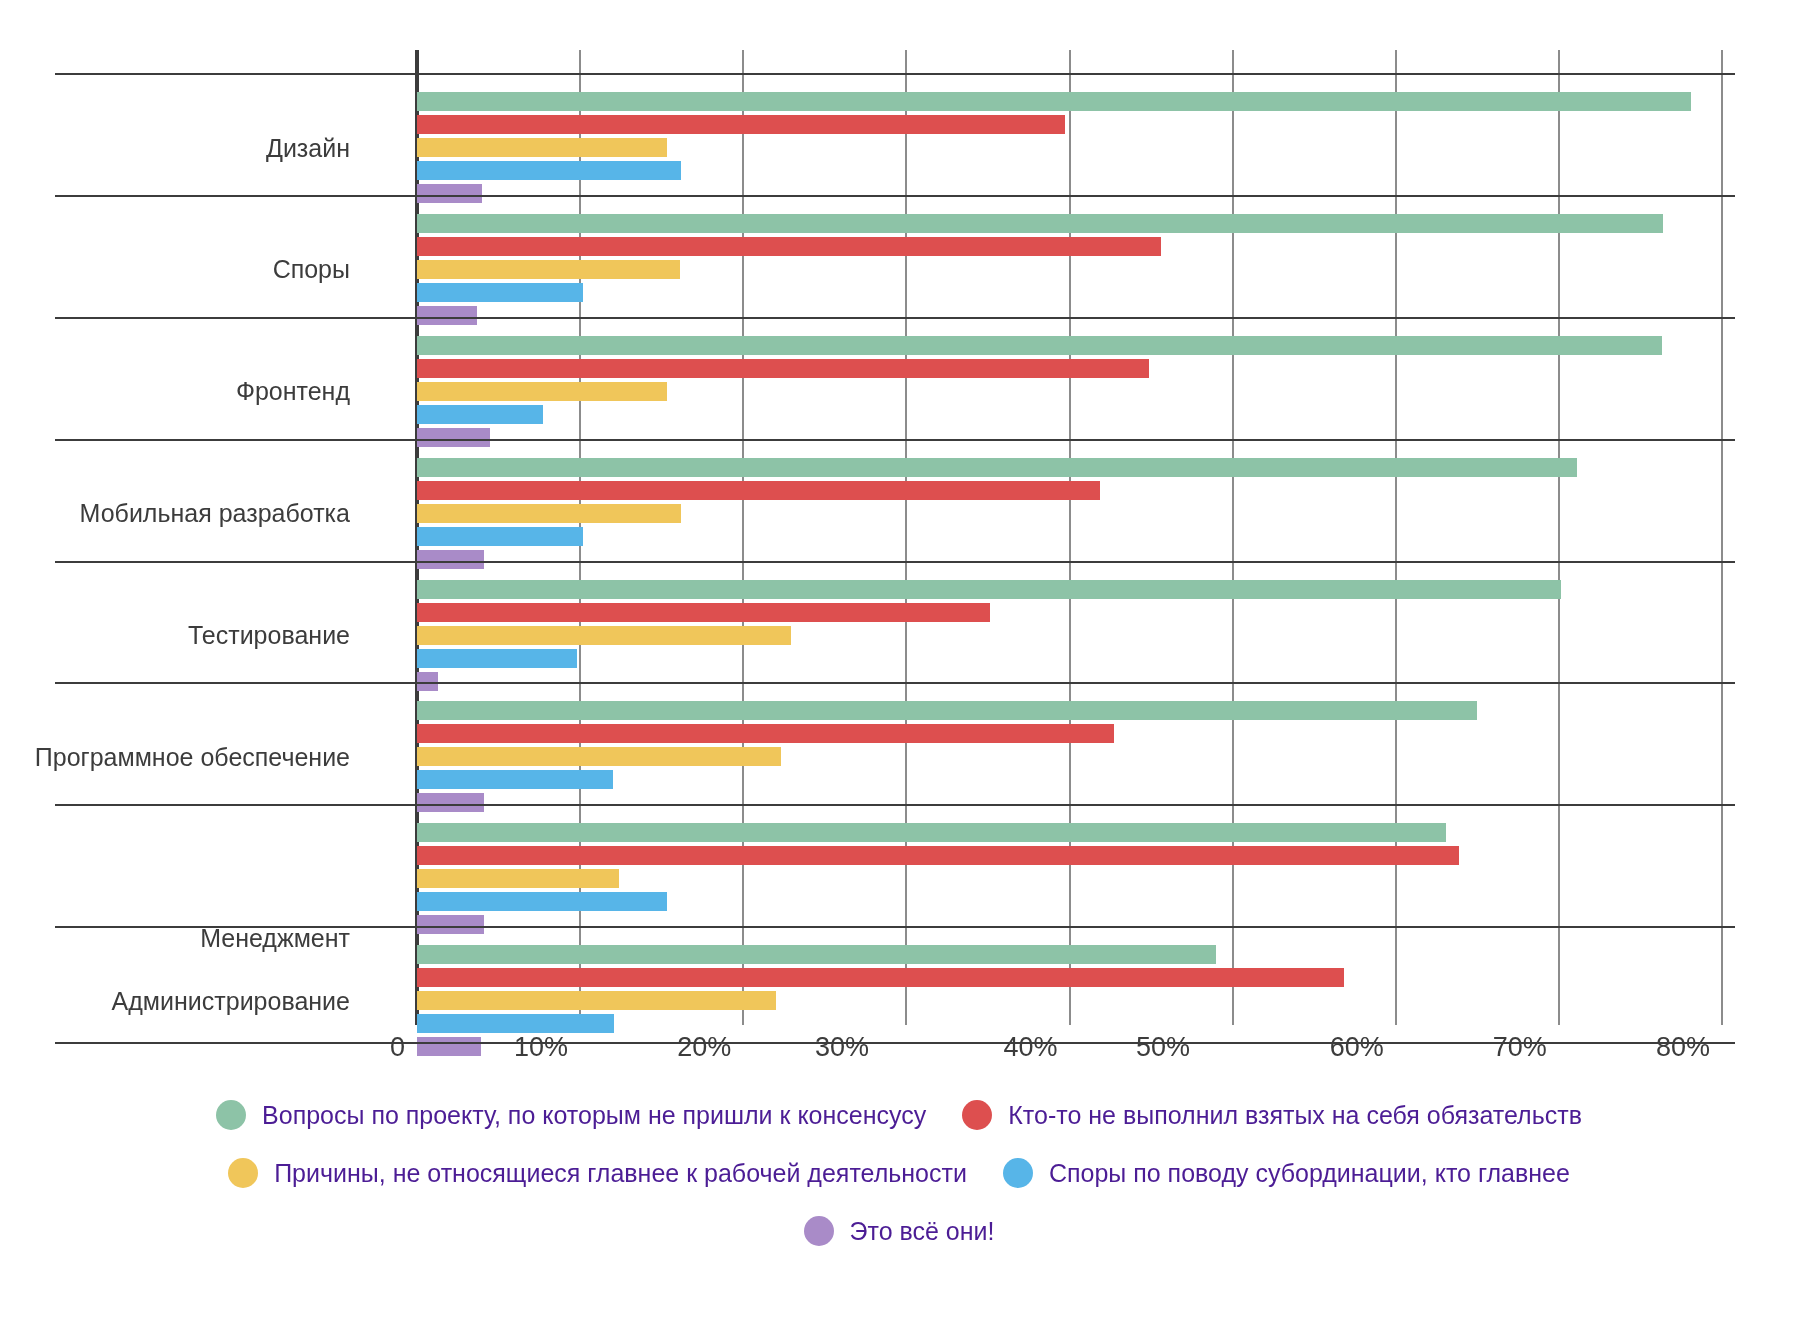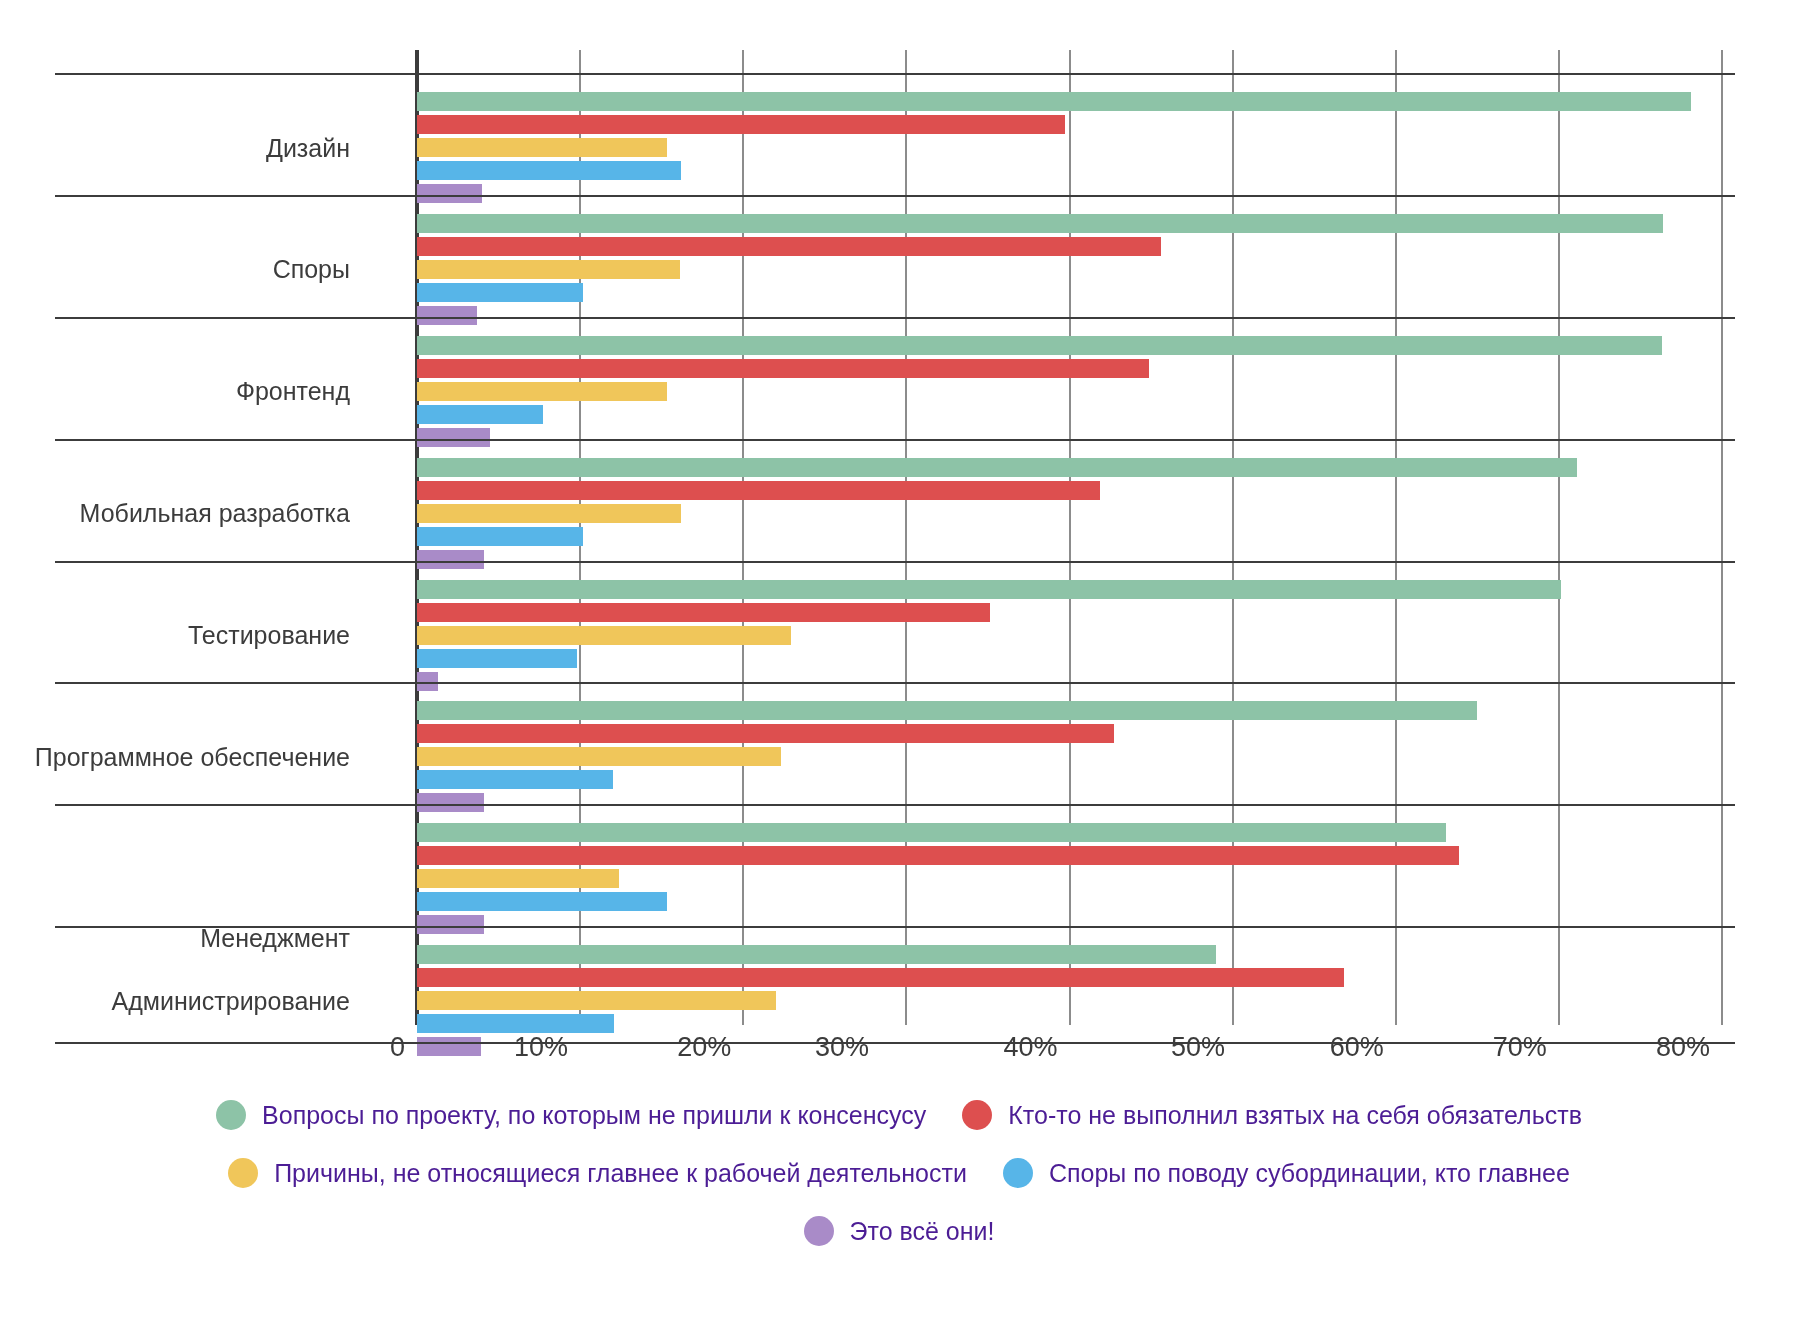--- a/index.html
+++ b/index.html
@@ -313,21 +313,21 @@
       <div class="separator" style="top: 926.125px;"></div>
       <div class="separator" style="top: 1042px;"></div>
     </div>
 
   <div id="xaxis">
       <div class="xtick" style="left: 417px;">0</div>
       <div class="xtick" style="left: 580.125px;">10%</div>
       <div class="xtick" style="left: 743.25px;">20%</div>
       <div class="xtick" style="left: 856px; margin-left: 25px;">30%</div>
       <div class="xtick" style="left: 1069.5px;">40%</div>
-      <div class="xtick" style="left: 1237px;">50%</div>
+      <div class="xtick" style="left: 1202px;">50%</div>
       <div class="xtick" style="left: 1395.75px;">60%</div>
       <div class="xtick" style="left: 1558.88px;">70%</div>
       <div class="xtick" style="left: 1722px;">80%</div>
     </div>
 
   <div class="legend" id="legend">
       <div class="legend-row">
         <div class="legend-item">
           <span class="legend-swatch" style="background: rgb(141, 195, 167);"></span>
           <span class="legend-text">Вопросы по проекту, по которым не пришли к консенсусу</span>

